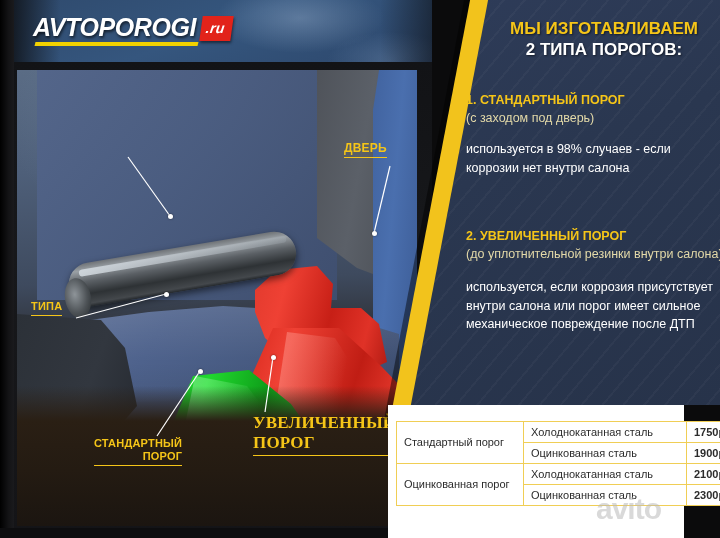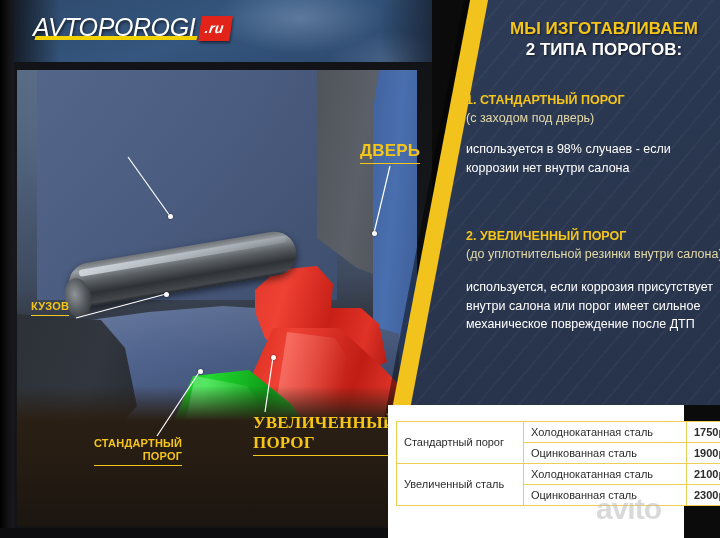--- a/index.html
+++ b/index.html
@@ -152,32 +152,32 @@
     clip-path:polygon(16px 0,68px 10px,104px 58px,76px 122px,28px 134px,0 78px);
   }
 
   
   .callout{position:absolute;color:#F5C518;font-weight:bold;letter-spacing:.2px;line-height:1.18;}
   .callout .ul{display:block;border-bottom:1.6px solid #F5C518;padding-bottom:2px;}
   .lead{position:absolute;overflow:visible;pointer-events:none;}
   .dot{position:absolute;width:5px;height:5px;border-radius:50%;background:#ffffff;box-shadow:0 0 2px rgba(0,0,0,.6);}
 
   #lbl-seal{left:31px;top:128px;font-size:11px;}
-  #lbl-door{left:360px;top:141px;font-size:17px;}
+  #lbl-door{left:344px;top:141px;font-size:12px;}
   #lbl-kuzov{left:31px;top:300px;font-size:11px;}
   #lbl-std{left:86px;top:437px;font-size:11px;text-align:right;margin-left:8px;}
   #lbl-inc{left:253px;top:413px;font-size:17px;font-family:Liberation Serif, serif;}
 
   
   .logo{position:absolute;left:33px;top:15px;display:flex;align-items:flex-start;}
   .logo-word{
-    position:relative;color:#ffffff;font-size:25px;font-weight:normal;font-style:italic;
+    position:relative;color:#ffffff;font-size:25px;font-weight:bold;font-style:italic;
     letter-spacing:-.4px;line-height:1;
     text-shadow:1px 2px 3px rgba(0,0,0,.65);
-    padding-bottom:0;
+    padding-bottom:6px;
   }
   .logo-word::after{
     content:"";position:absolute;left:2px;bottom:0;width:100%;height:4px;
     background:#F2D200;transform:skewX(-14deg);
   }
   .logo-ru{
     margin-left:5px;margin-top:1px;background:#E2231A;color:#ffffff;
     font-size:14px;font-weight:bold;font-style:italic;letter-spacing:.3px;
     padding:4px 7px 5px 5px;transform:skewX(-8deg);
     box-shadow:1px 2px 3px rgba(0,0,0,.5);
@@ -303,21 +303,21 @@
     <span class="dot" style="left:168px;top:214px;"></span>
     <span class="dot" style="left:372px;top:231px;"></span>
     <span class="dot" style="left:164px;top:292px;"></span>
     <span class="dot" style="left:198px;top:369px;"></span>
     <span class="dot" style="left:271px;top:355px;"></span>
 
     <div class="callout" id="lbl-door">
       <span class="ul">ДВЕРЬ</span>
     </div>
     <div class="callout" id="lbl-kuzov">
-      <span class="ul">КУЗОВ</span>
+      <span class="ul">ТИПА</span>
     </div>
     <div class="callout" id="lbl-std">
       <span>СТАНДАРТНЫЙ</span><br>
       <span class="ul">ПОРОГ</span>
     </div>
     <div class="callout" id="lbl-inc">
       <span>УВЕЛИЧЕННЫЙ</span><br>
       <span class="ul">ПОРОГ</span>
     </div>
 
@@ -354,21 +354,21 @@
         <tr>
           <td class="c-type" rowspan="2">Стандартный порог</td>
           <td class="c-mat">Холоднокатанная сталь</td>
           <td class="c-price">1750р.</td>
         </tr>
         <tr>
           <td class="c-mat">Оцинкованная сталь</td>
           <td class="c-price">1900р.</td>
         </tr>
         <tr>
-          <td class="c-type" rowspan="2">Увеличенный сталь</td>
+          <td class="c-type" rowspan="2">Оцинкованная порог</td>
           <td class="c-mat">Холоднокатанная сталь</td>
           <td class="c-price">2100р.</td>
         </tr>
         <tr>
           <td class="c-mat">Оцинкованная сталь</td>
           <td class="c-price">2300р.</td>
         </tr>
       </tbody>
     </table>
   </div>

